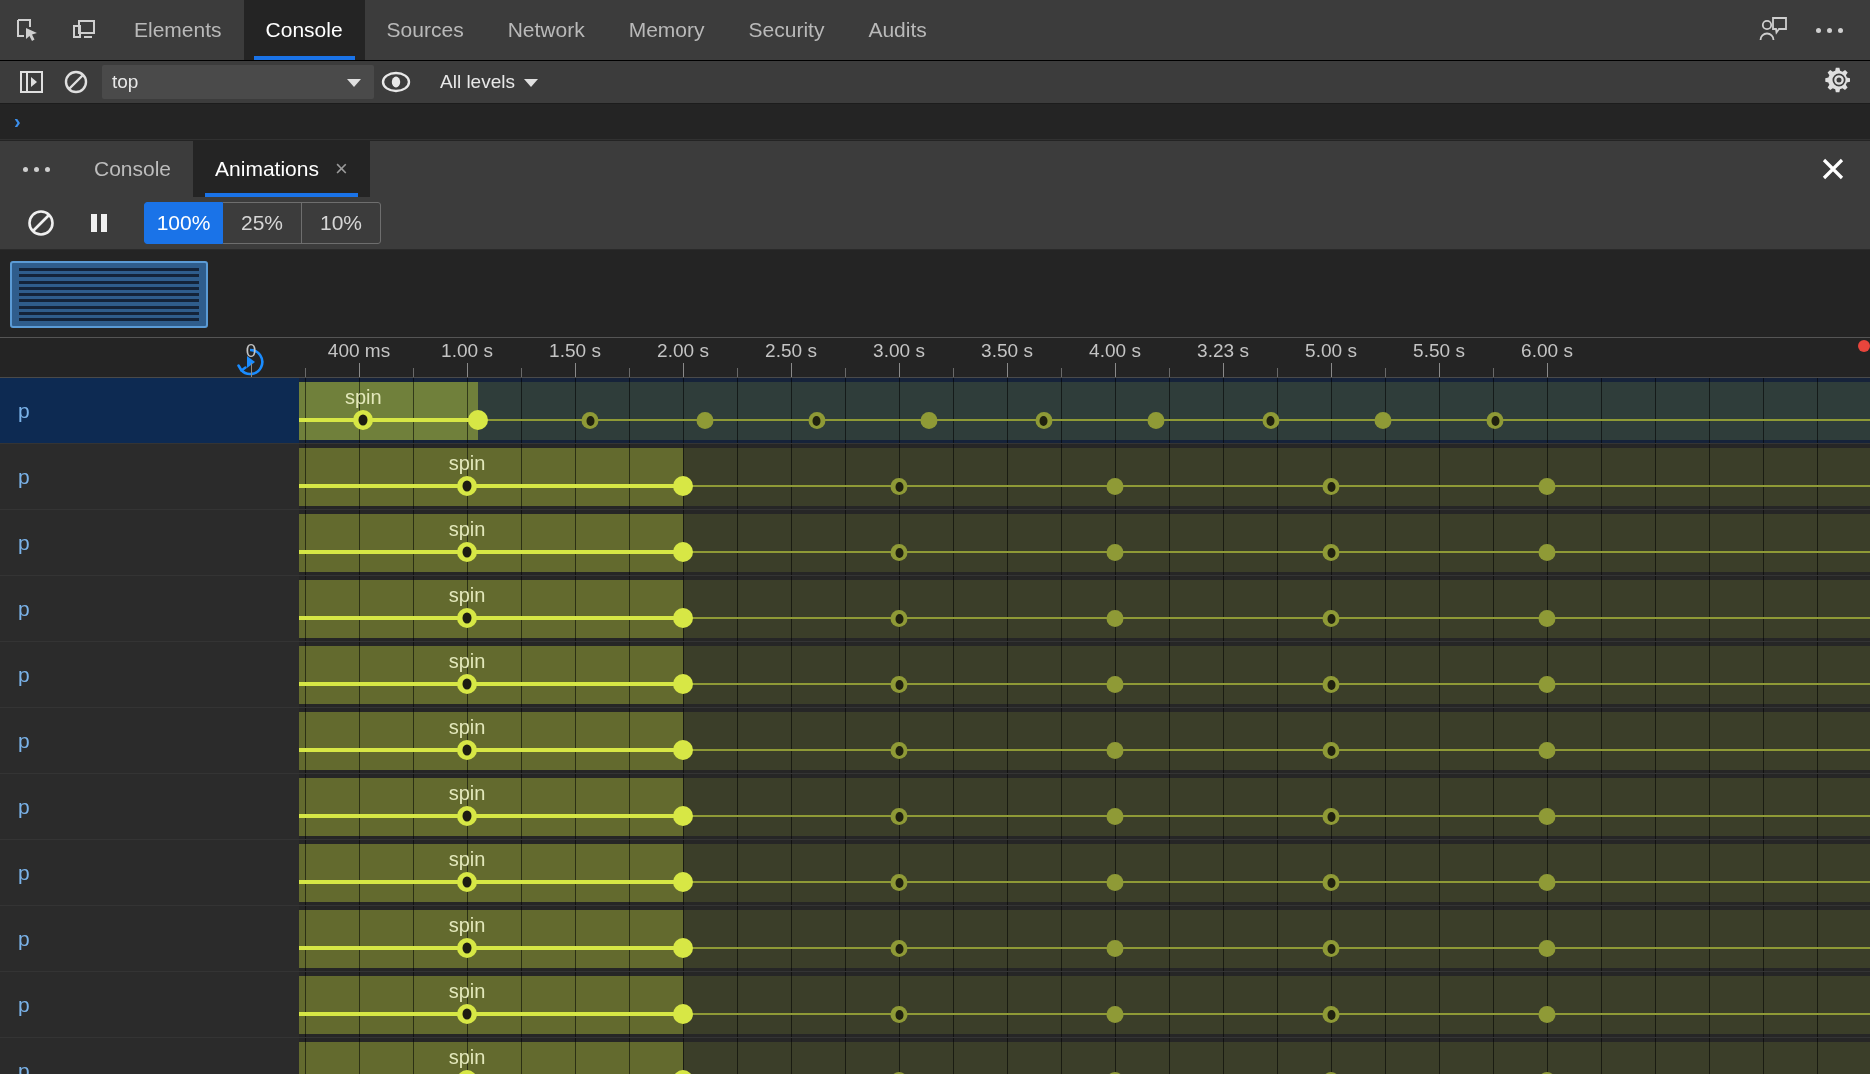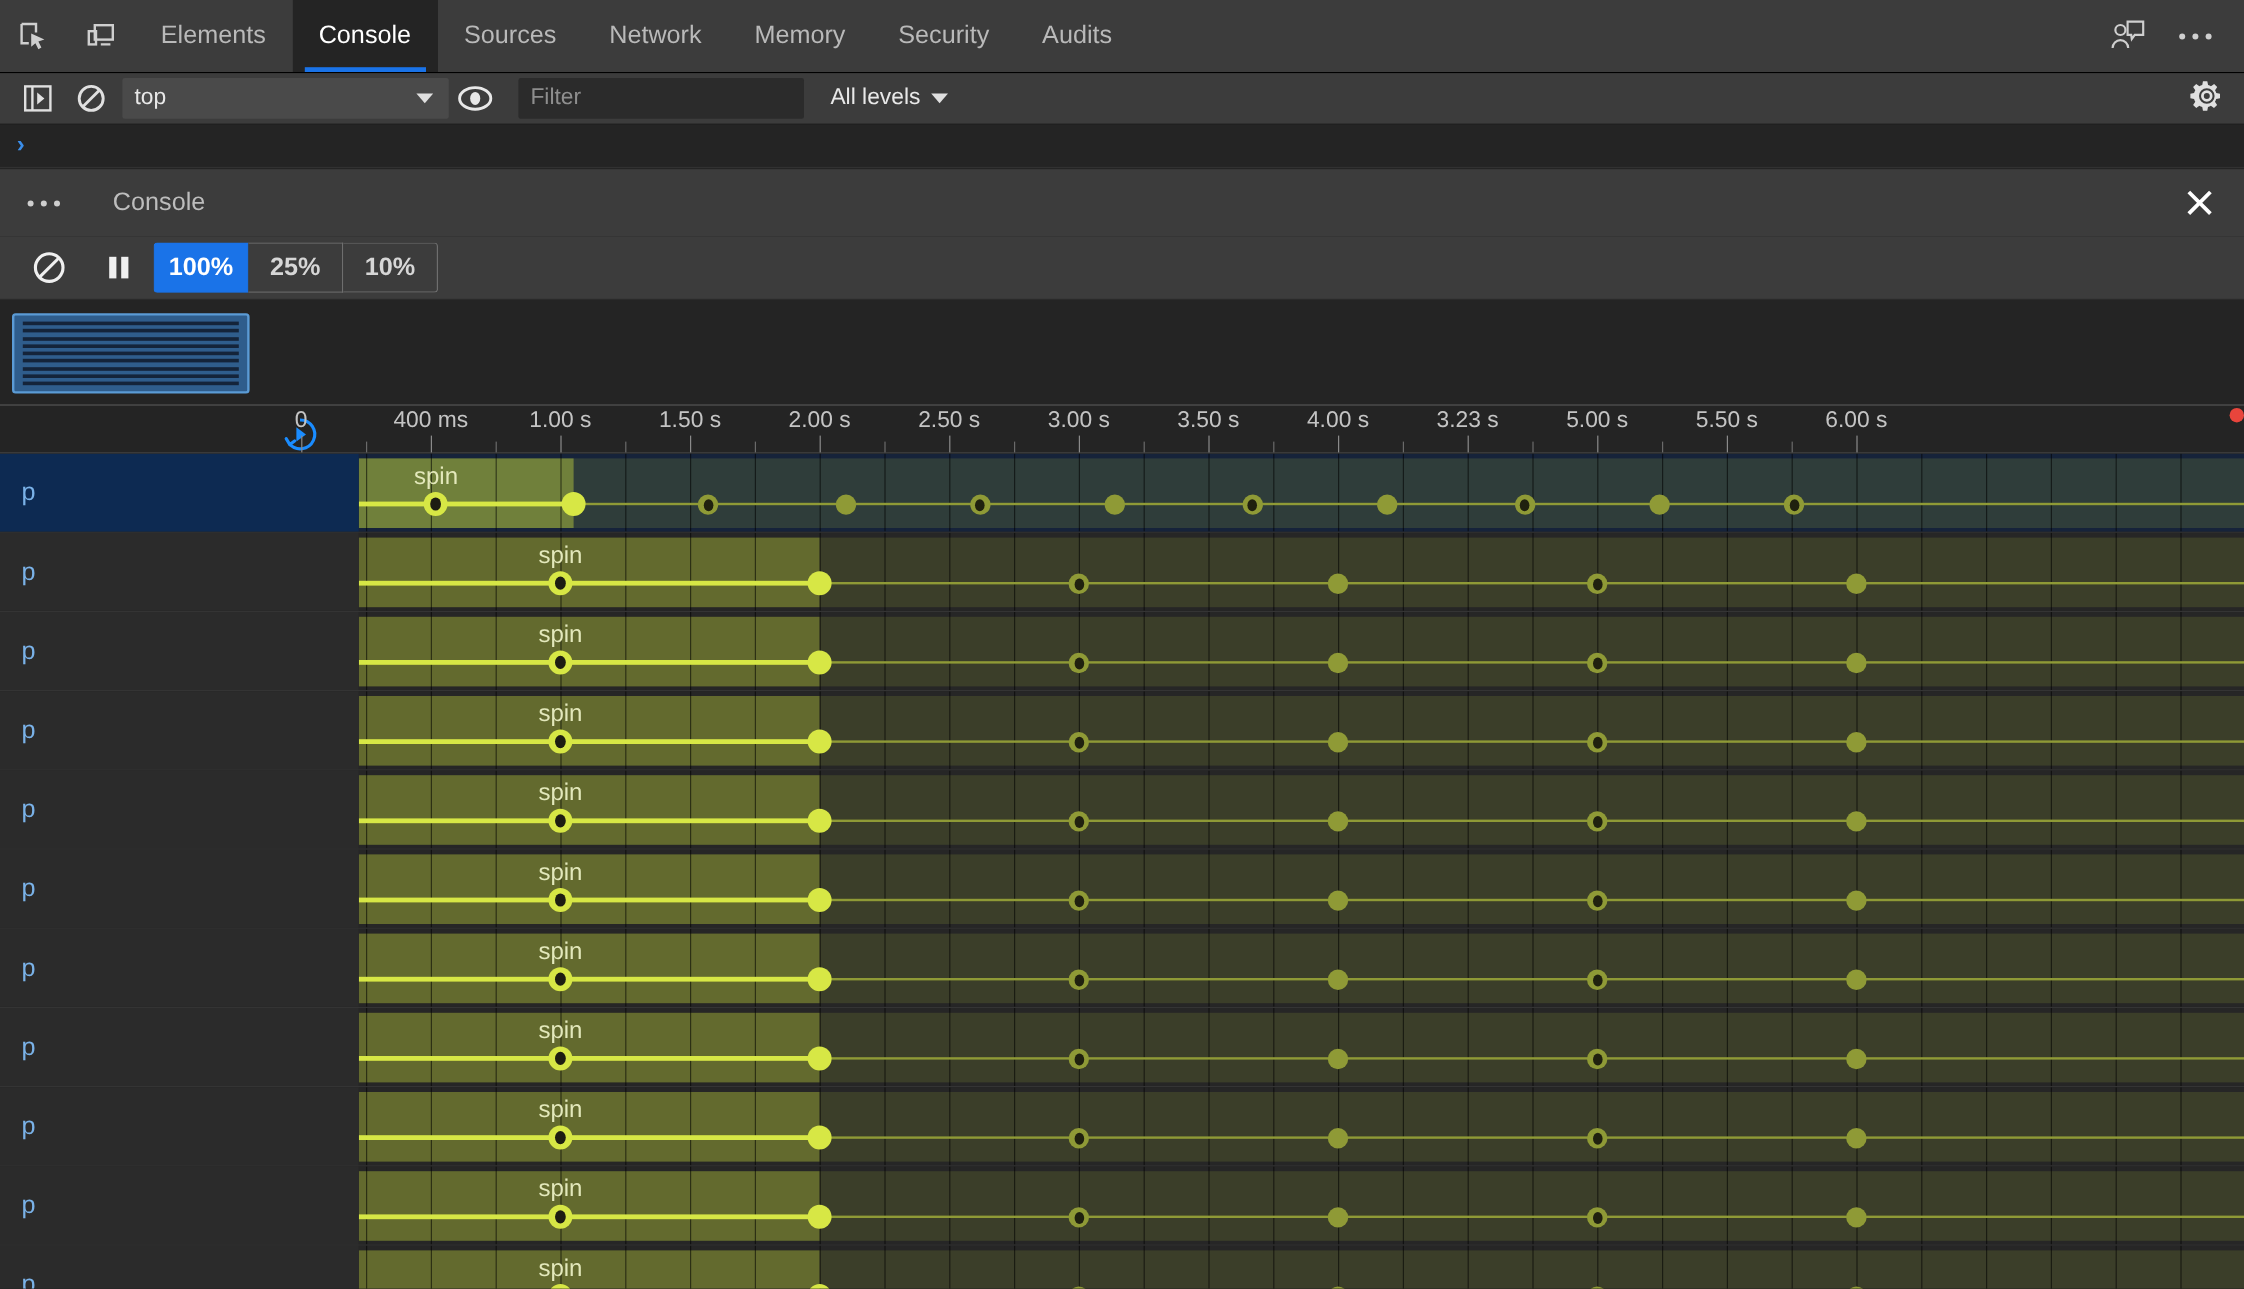--- a/index.html
+++ b/index.html
@@ -98,21 +98,21 @@
     margin-left:auto; width:74px; display:flex; align-items:center; justify-content:center; cursor:pointer;
   }
 
   
   .anim-toolbar {
     position:absolute; top:197px; left:0; width:1870px; height:53px;
     background:#3c3c3c; display:flex; align-items:center; padding-left:12px;
     border-bottom:1px solid #2a2a2a;
   }
   .at-icon { width:58px; height:44px; display:flex; align-items:center; justify-content:center; cursor:pointer; }
-  .speed-group { display:flex; border-radius:3px; overflow:hidden;font-weight:bold; }
+  .speed-group { display:flex; margin-left:16px; border-radius:3px; overflow:hidden; }
   .speed-btn {
     min-width:79px; height:42px; display:flex; align-items:center; justify-content:center;
     font-size:21px; color:#d6d6d6; background:#3c3c3c; cursor:pointer;
     border:1px solid #6e6e6e; border-left:none;
   }
   .speed-btn:first-child { border-left:1px solid #6e6e6e; border-radius:3px 0 0 3px; }
   .speed-btn:last-child { border-radius:0 3px 3px 0; }
   .speed-btn.active { background:#1a73e8; color:#fff; border-color:#1a73e8; }
 
   
@@ -287,23 +287,20 @@
             <path d="M1 1 L8 9 L15 1 Z" fill="#e0e0e0"></path>
           </svg>
       </span>
     </div>
     <div class="ct-icon">
       <svg width="30" height="22" viewBox="0 0 30 22">
         <ellipse cx="15" cy="11" rx="13" ry="9" fill="none" stroke="#e8e8e8" stroke-width="2.4"></ellipse>
         <ellipse cx="15" cy="11" rx="4.2" ry="5.4" fill="#e8e8e8"></ellipse>
       </svg>
     </div>
-    <div class="filter-box">
-      <span>Filter</span>
-    </div>
     <div class="levels">
       <span>All levels</span>
       <span>
         <svg width="16" height="10" viewBox="0 0 16 10">
             <path d="M1 1 L8 9 L15 1 Z" fill="#e0e0e0"></path>
           </svg>
       </span>
     </div>
     <div class="toolbar-spacer"></div>
     <div class="gear-wrap">
@@ -321,20 +318,24 @@
   <div class="drawer-tabbar">
     <div class="drawer-dots">
       <span class="dots-h">
           <i></i>
           <i></i>
           <i></i>
         </span>
     </div>
     <div class="drawer-tab">
       <span>Console</span>
+    </div>
+    <div class="drawer-tab active">
+      <span>Animations</span>
+      <span class="tabclose">×</span>
     </div>
     <div class="drawer-close">
       <svg width="28" height="28" viewBox="0 0 28 28">
         <path d="M5 5 L23 23 M23 5 L5 23" stroke="#ffffff" stroke-width="3.2"></path>
       </svg>
     </div>
   </div>
 
   <div class="anim-toolbar">
     <div class="at-icon">

